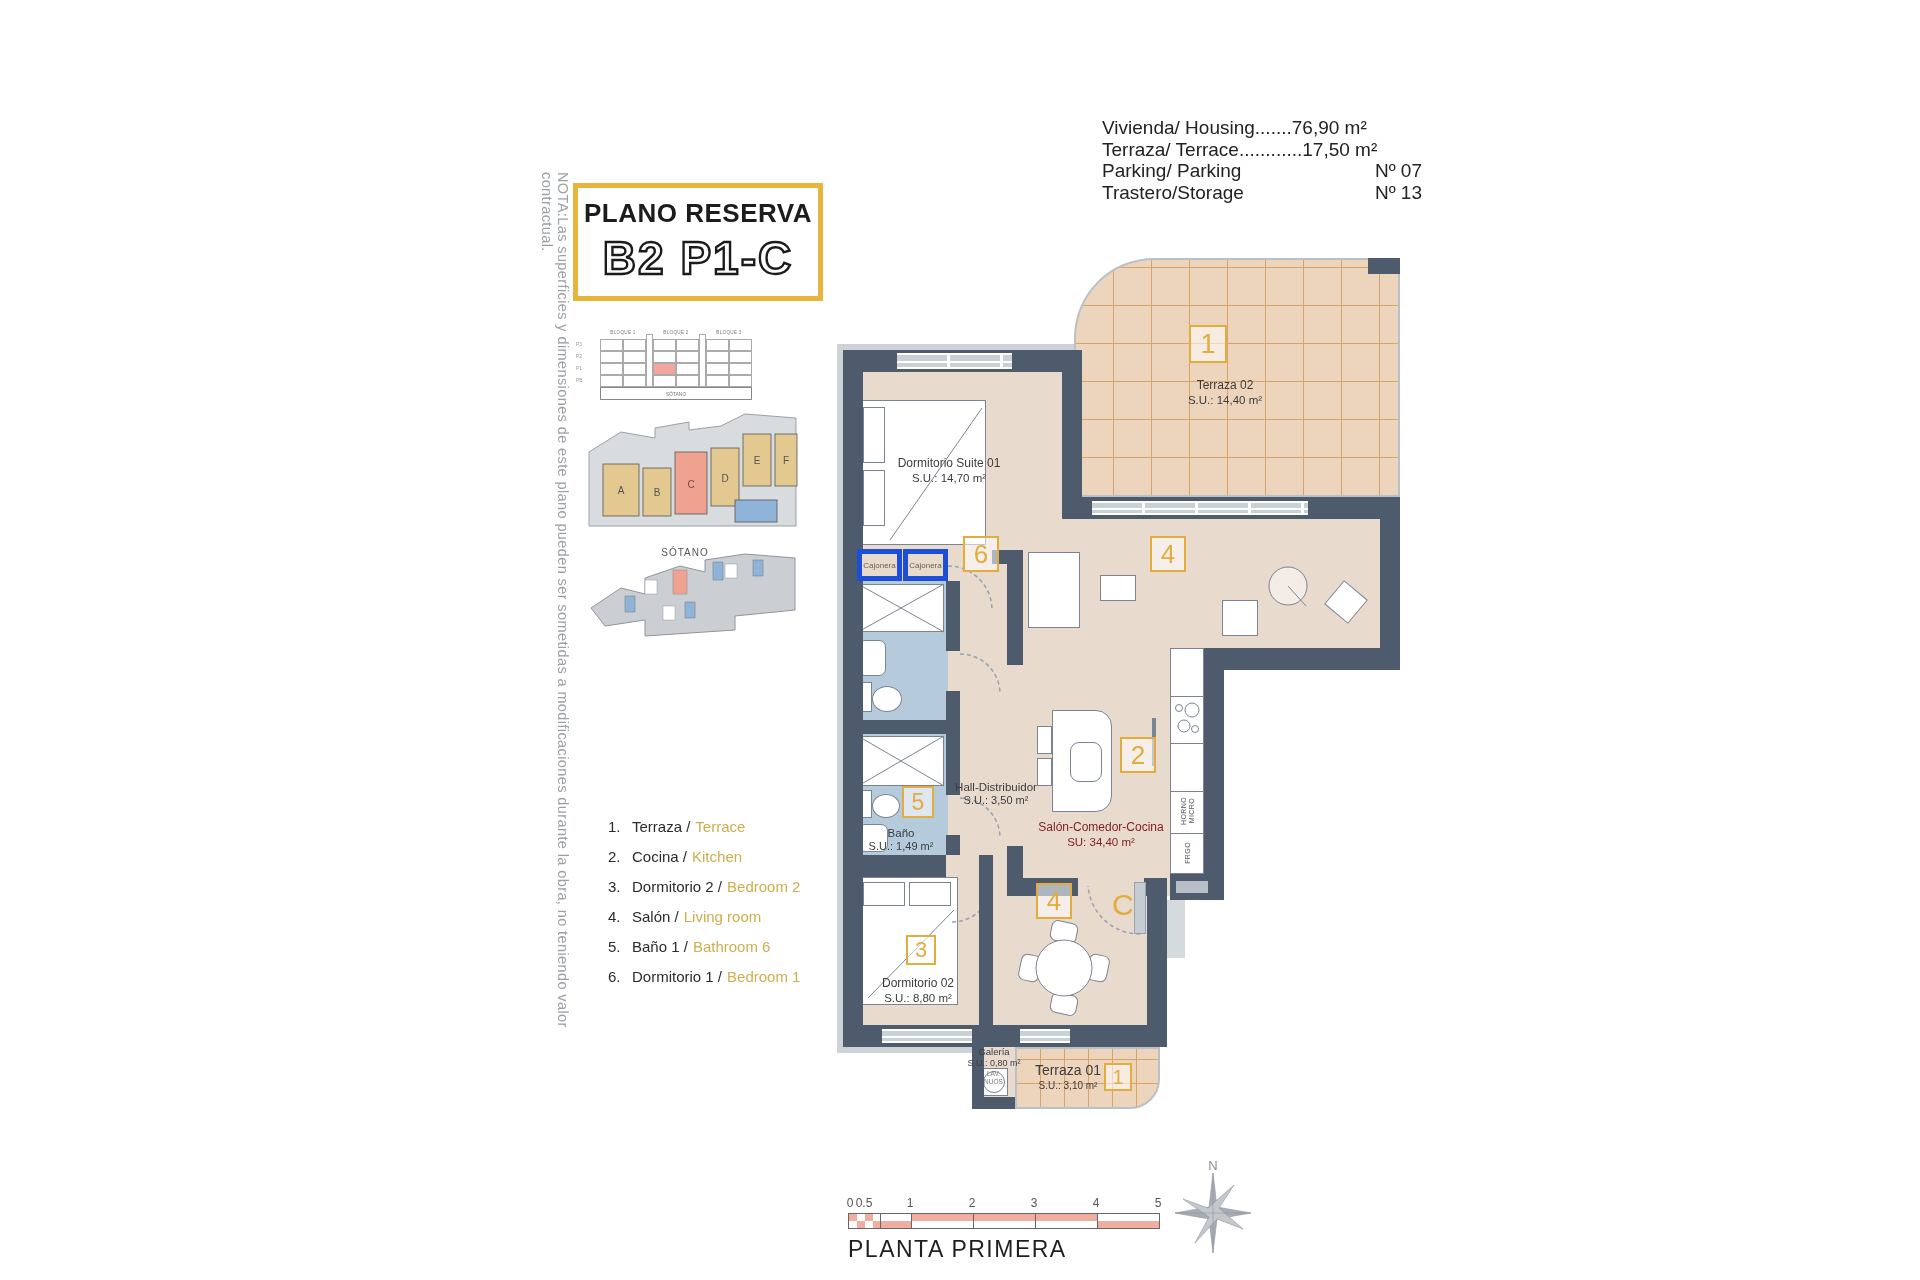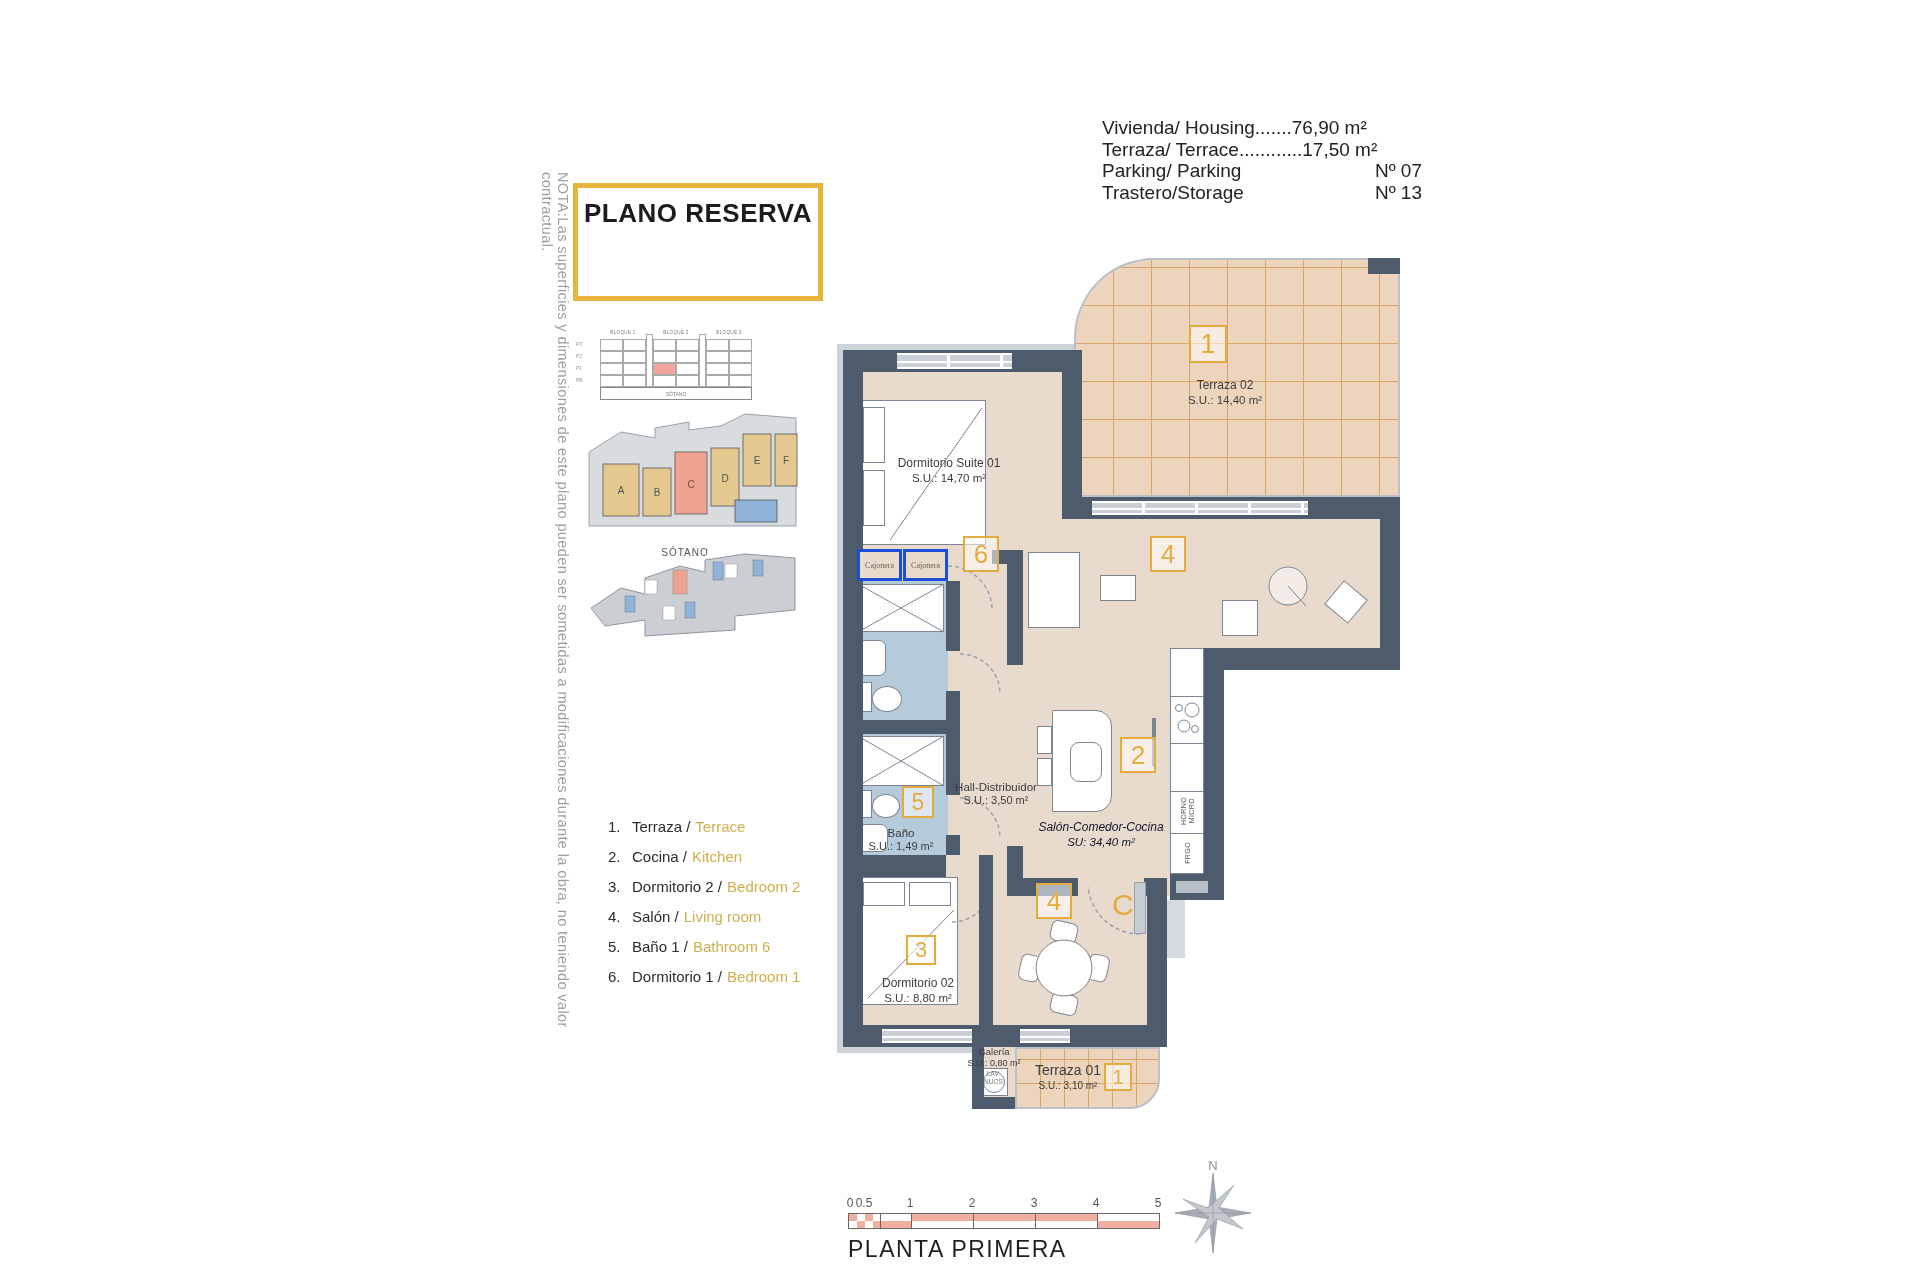--- a/index.html
+++ b/index.html
@@ -54,25 +54,25 @@
                      repeating-linear-gradient(90deg,transparent 0 23px,#D9A468 23px 24px);}
   .furn{position:absolute;background:#fff;border:1.2px solid #7A8492;box-sizing:border-box;}
   .win{position:absolute;background:#C9D0D6;border-top:2px solid #fff;border-bottom:2px solid #fff;box-sizing:border-box;}
   .win::after{content:"";position:absolute;left:0;right:0;top:50%;height:1.5px;background:#fff;}
   .win.panes{background:repeating-linear-gradient(90deg,#C9D0D6 0 50px,#fff 50px 53px);}
   .marker{position:absolute;border:2.5px solid #E3AC3C;color:#E3AC3C;background:rgba(255,255,255,.55);
     display:flex;align-items:center;justify-content:center;font-weight:500;box-sizing:border-box;}
   .rlabel{position:absolute;text-align:center;color:#3c3c3c;line-height:1.25;}
   .rname{font-size:12px;}
   .rarea{font-size:11.5px;}
-  .soft{color:#0f172a;font-style:italic;}
+  .soft{color:#7f1d1d;}
   .vflex{position:absolute;display:flex;align-items:center;justify-content:center;gap:1px;}
   .vtext{writing-mode:vertical-rl;transform:rotate(180deg);font-size:7px;color:#555;letter-spacing:.4px;}
-  .cajonera{position:absolute;width:45px;height:32px;background:#E9DACE;border:3px solid #1d4ed8;
-    box-sizing:border-box;font-size:8px;color:#6b6255;display:flex;align-items:center;justify-content:center;font-family:Liberation Serif, serif;}
+  .cajonera{position:absolute;width:45px;height:32px;background:#E9DACE;border:5px solid #1d4ed8;
+    box-sizing:border-box;font-size:8px;color:#6b6255;display:flex;align-items:center;justify-content:center;}
   .csegment{position:absolute;left:0;width:100%;border-top:1px solid #7A8492;box-sizing:border-box;}
   .planline{position:absolute;left:0;top:0;pointer-events:none;}
 
   
   .scalebar{position:absolute;left:848px;top:1196px;width:314px;height:70px;}
   .tick{position:absolute;top:0;transform:translateX(-50%);font-size:12px;color:#555;}
   .sbar{position:absolute;left:0;top:17px;width:310px;height:14px;border:1px solid #666;box-sizing:content-box;}
   .sc{position:absolute;height:7px;}
   .sc.p{background:#EFAE9F;}
   .sc.w{background:#fff;}
@@ -85,20 +85,21 @@
 </style>
 </head>
 <body>
 
 <div class="canvas">
 
   <div class="note-vert">NOTA:Las superficies y dimensiones de este plano pueden ser sometidas a modificaciones durante la obra, no teniendo valor contractual.</div>
 
   <div class="title-box">
     <div class="title-line1">PLANO RESERVA</div>
+    <div class="title-line2">B2 P1-C</div>
   </div>
 
   <div class="info">
     <div class="info-row">
       <span class="lab">Vivienda/ Housing.......</span>
         <span class="val">76,90 m²</span>
     </div>
     <div class="info-row">
       <span class="lab">Terraza/ Terrace............</span>
         <span class="val">17,50 m²</span>

